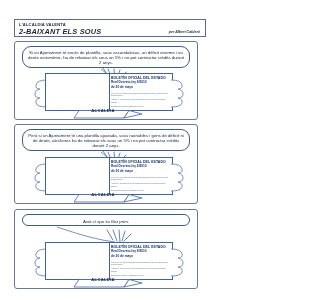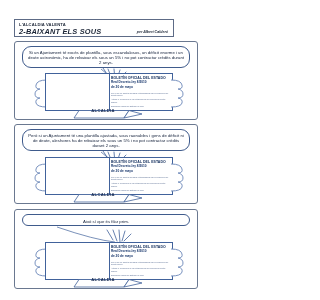--- a/index.html
+++ b/index.html
@@ -12,21 +12,21 @@
   }
   .page{
     position:absolute;
     left:0;top:0;width:212px;height:300px;
     background:#fff;
   }
 
   
   .header{
     position:absolute;
-    left:14px; top:19px; width:160px; height:18px;
+    left:14px; top:19px; width:192px; height:18px;
     border:1px solid #5d6b86;
     box-sizing:border-box;
     background:#fff;
   }
   .hdr-line1{
     position:absolute; left:4px; top:1.5px;
     font-size:4.1px; font-weight:bold; letter-spacing:.15px;
     color:#1b2536; white-space:nowrap;
   }
   .hdr-line2{

